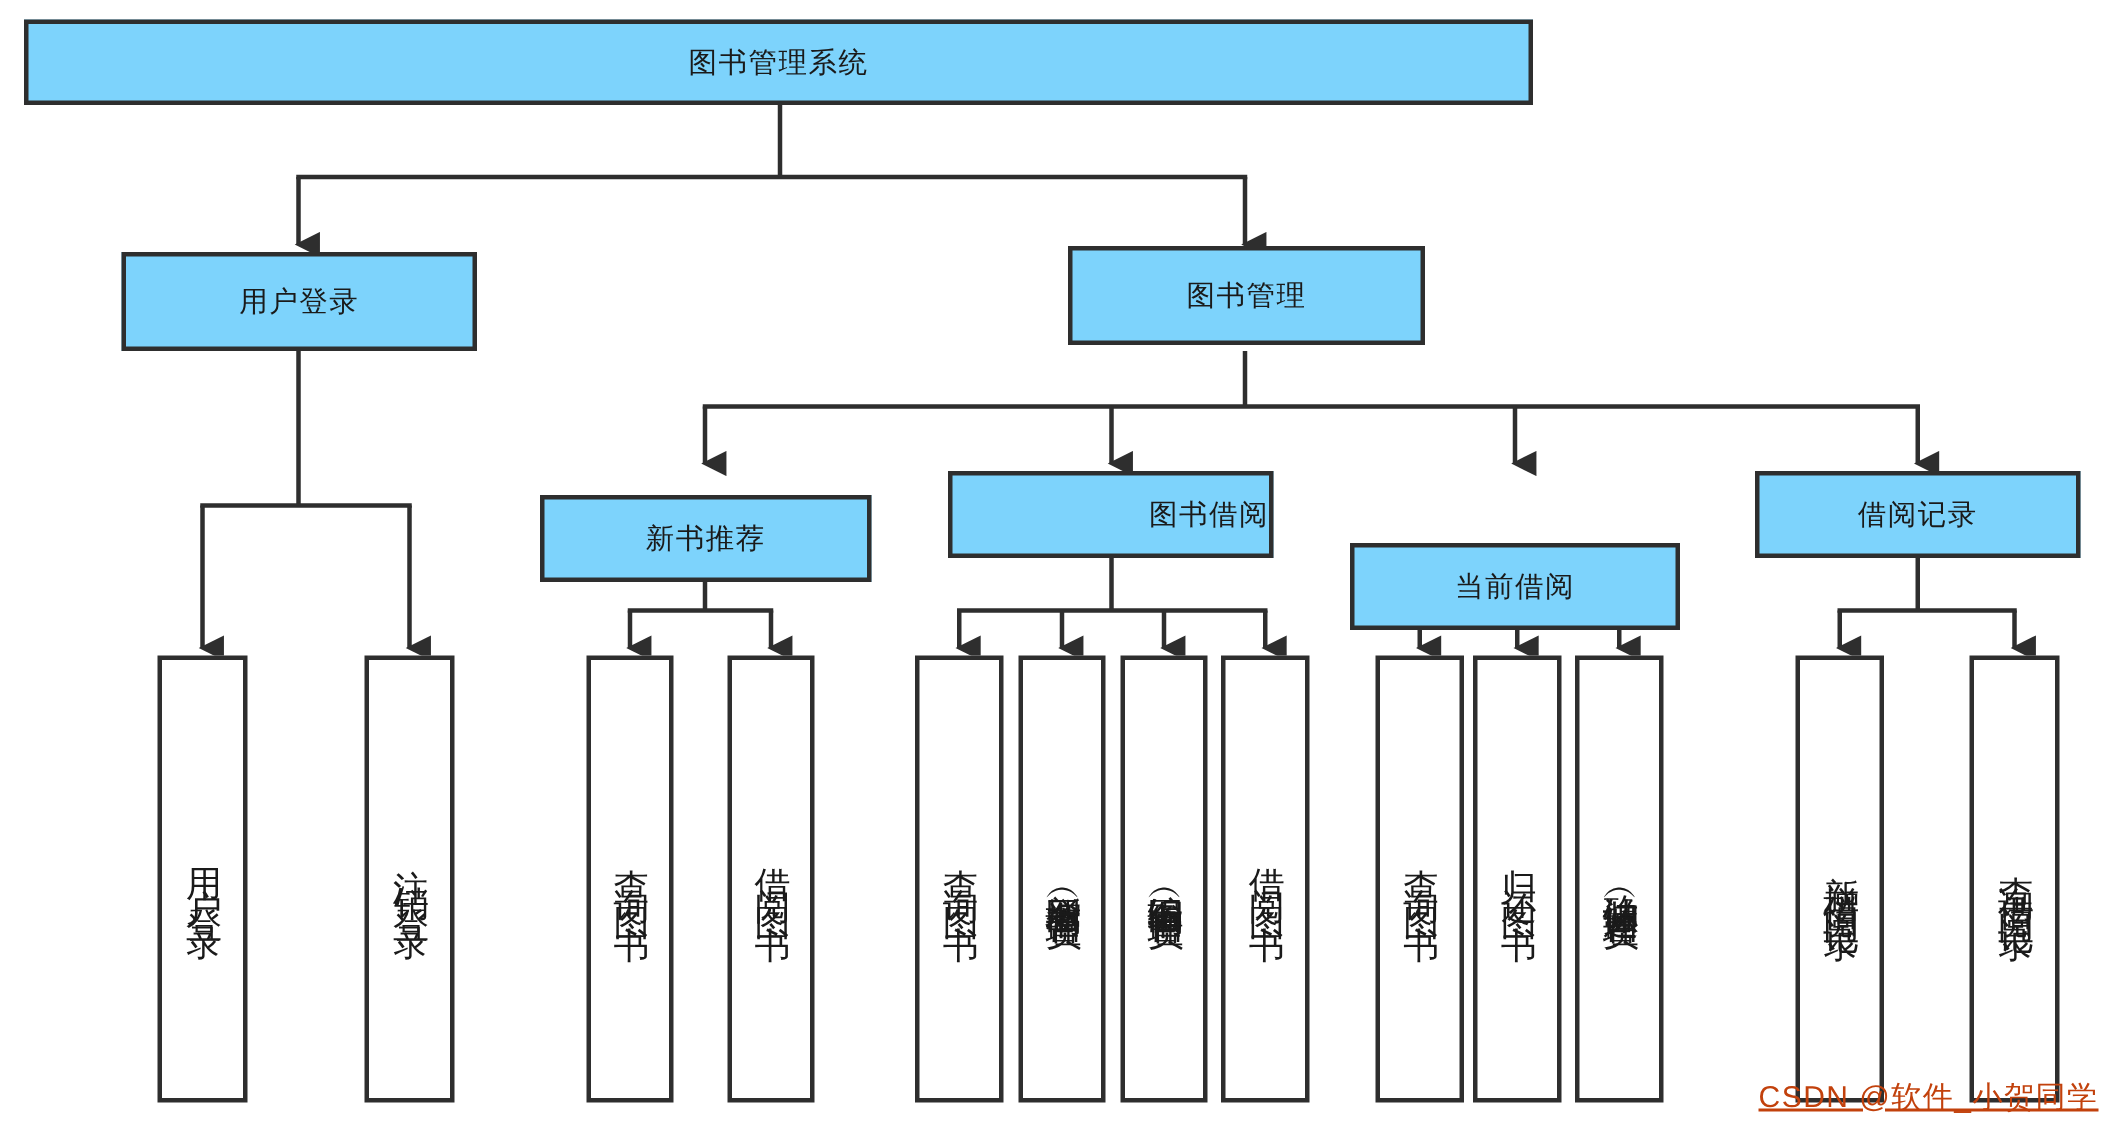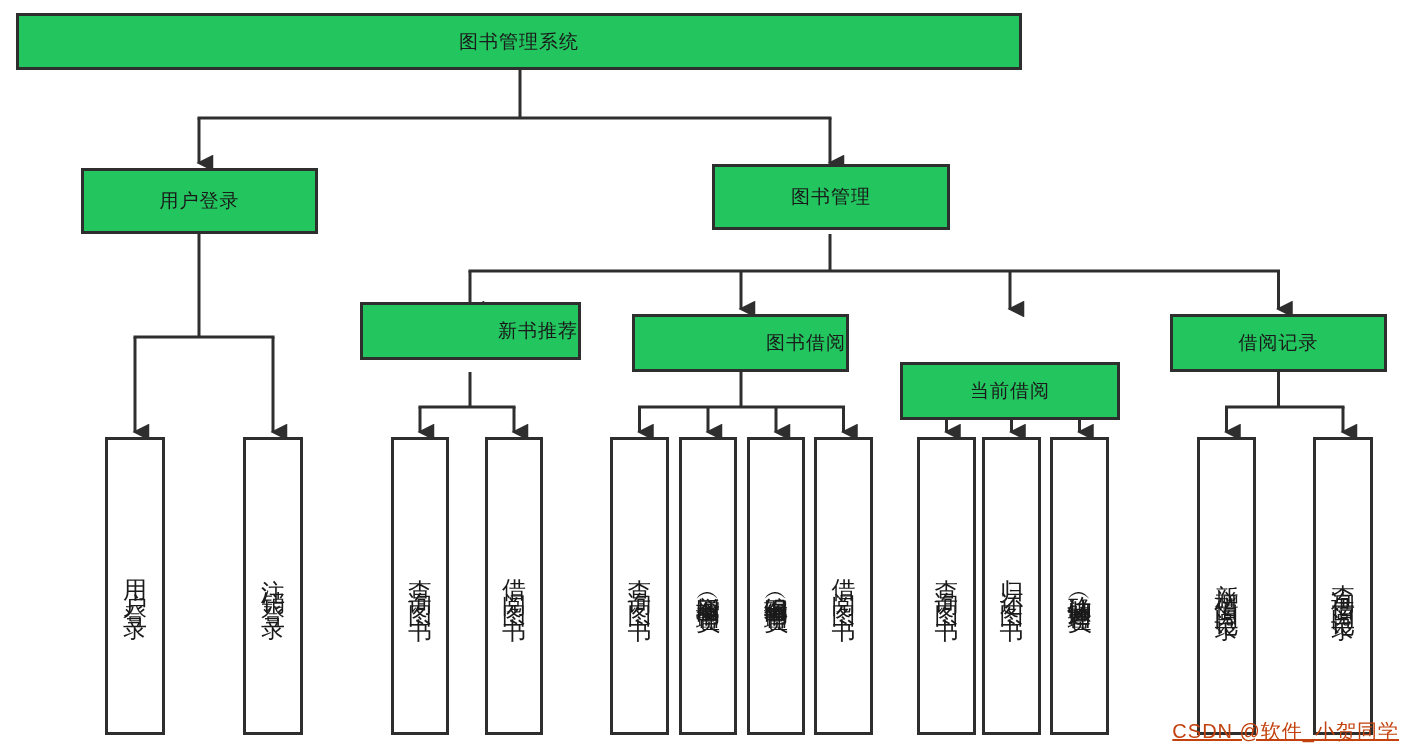--- a/index.html
+++ b/index.html
@@ -2,21 +2,21 @@
 <html><head>
 <meta charset="utf-8">
 <style>
   html,body{margin:0;padding:0;background:#ffffff;}
   .canvas{
     position:relative;width:1405px;height:747px;background:#ffffff;
     font-family:"Liberation Sans", sans-serif;color:#1a1a1a;overflow:hidden;
   }
   .wires{position:absolute;left:0;top:0;width:1405px;height:747px;}
   .node{
-    position:absolute;box-sizing:border-box;background:#22c55e;
+    position:absolute;box-sizing:border-box;background:#7dd3fc;
     border:3px solid #2e2e2e;display:flex;align-items:center;justify-content:center;
     font-size:19px;letter-spacing:1px;white-space:nowrap;
   }
   .leaf{
     position:absolute;box-sizing:border-box;background:#ffffff;
     border:3px solid #2e2e2e;top:437px;height:298px;
     display:flex;align-items:center;justify-content:center;
   }
   .vtext{
     writing-mode:vertical-rl;text-orientation:mixed;
@@ -89,21 +89,21 @@
     <span>图书管理系统</span>
   </div>
 
   <div class="node" style="left:81px;top:168px;width:237px;height:66px;">
     <span>用户登录</span>
   </div>
   <div class="node" style="left:712px;top:164px;width:238px;height:66px;">
     <span>图书管理</span>
   </div>
 
-  <div class="node" style="left:360px;top:302px;width:221px;height:58px;justify-content:flex-end;">
+  <div class="node" style="left:360px;top:330px;width:221px;height:58px;">
     <span>新书推荐</span>
   </div>
   <div class="node" style="left:632px;top:314px;width:217px;height:58px;justify-content:flex-end;">
     <span>图书借阅</span>
   </div>
   <div class="node" style="left:900px;top:314px;width:220px;height:58px;margin-top:48px;">
     <span>当前借阅</span>
   </div>
   <div class="node" style="left:1170px;top:314px;width:217px;height:58px;font-family:Liberation Mono, monospace;">
     <span>借阅记录</span>

